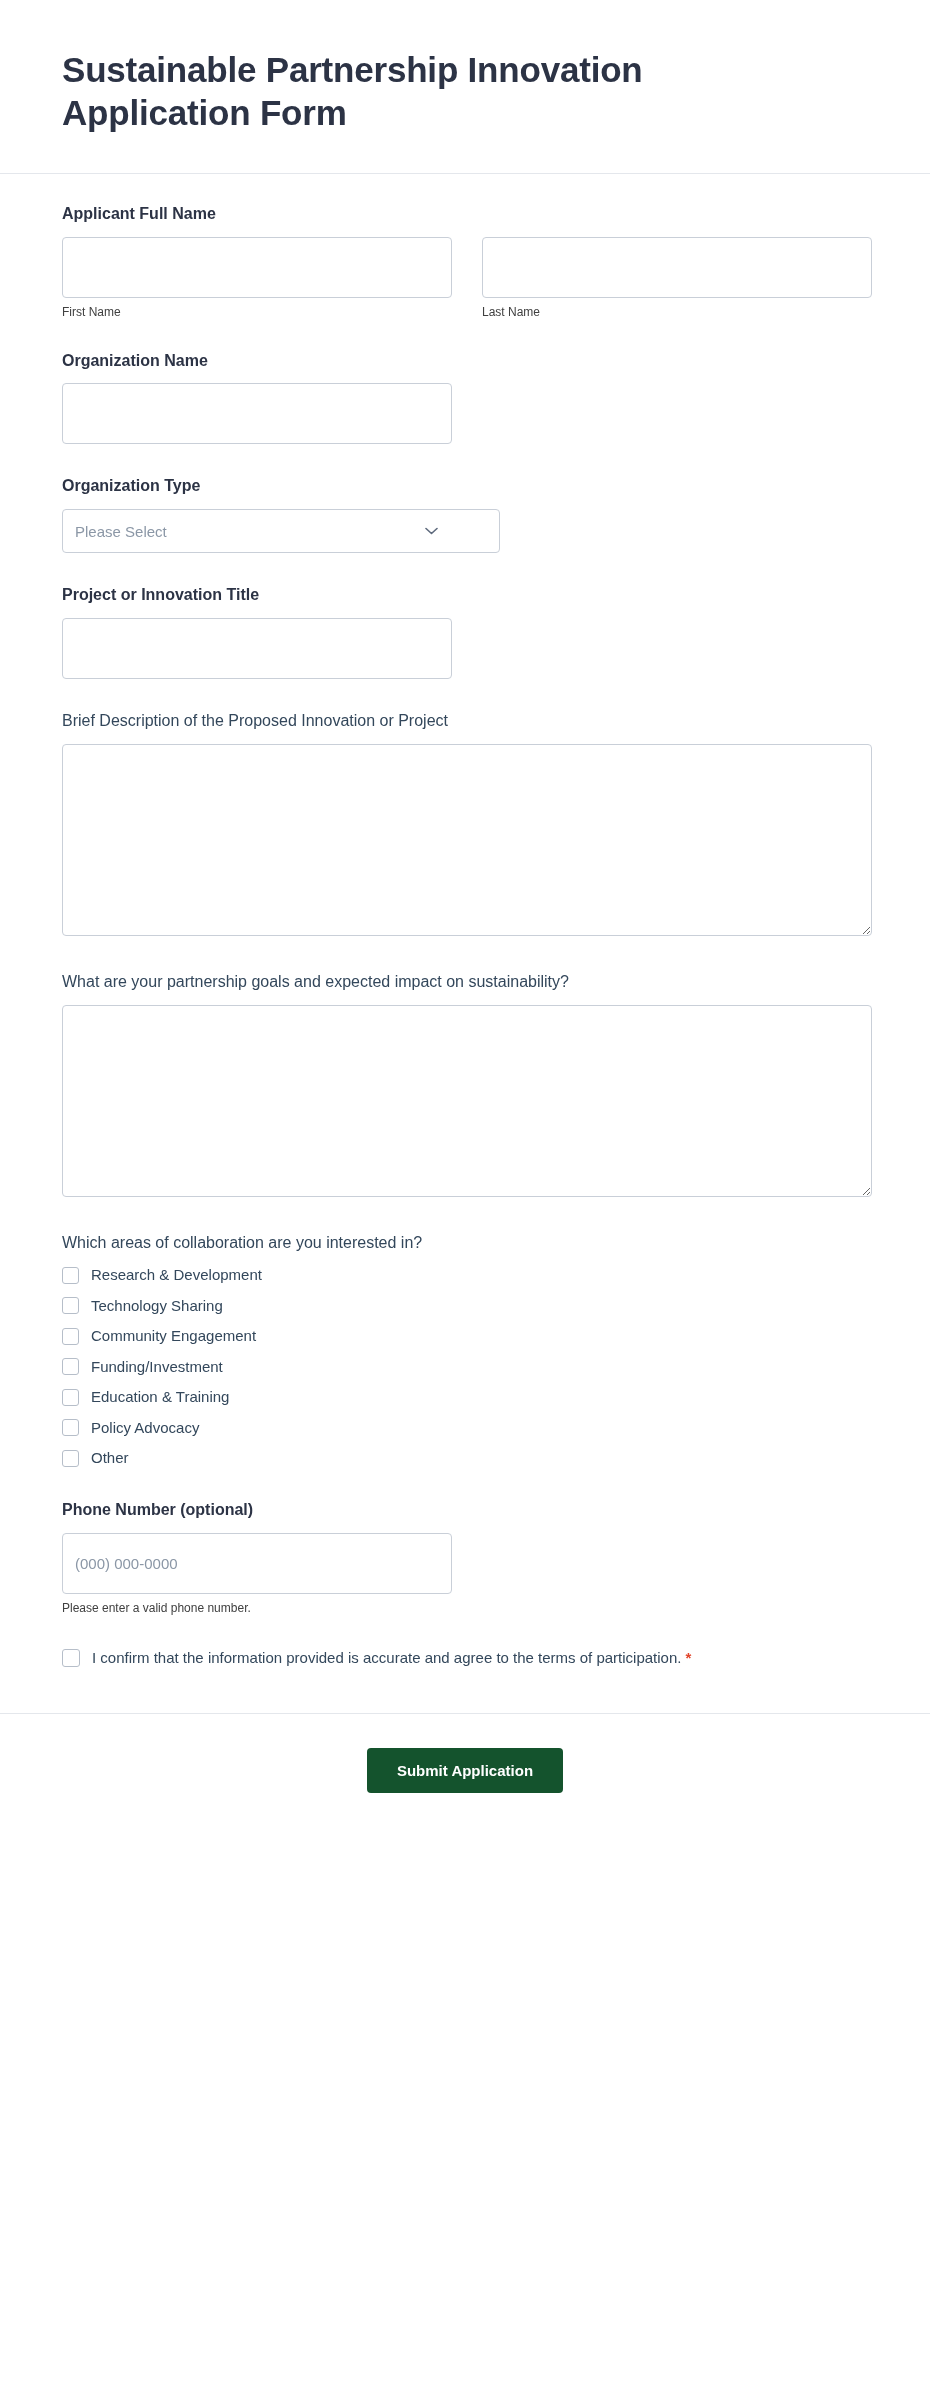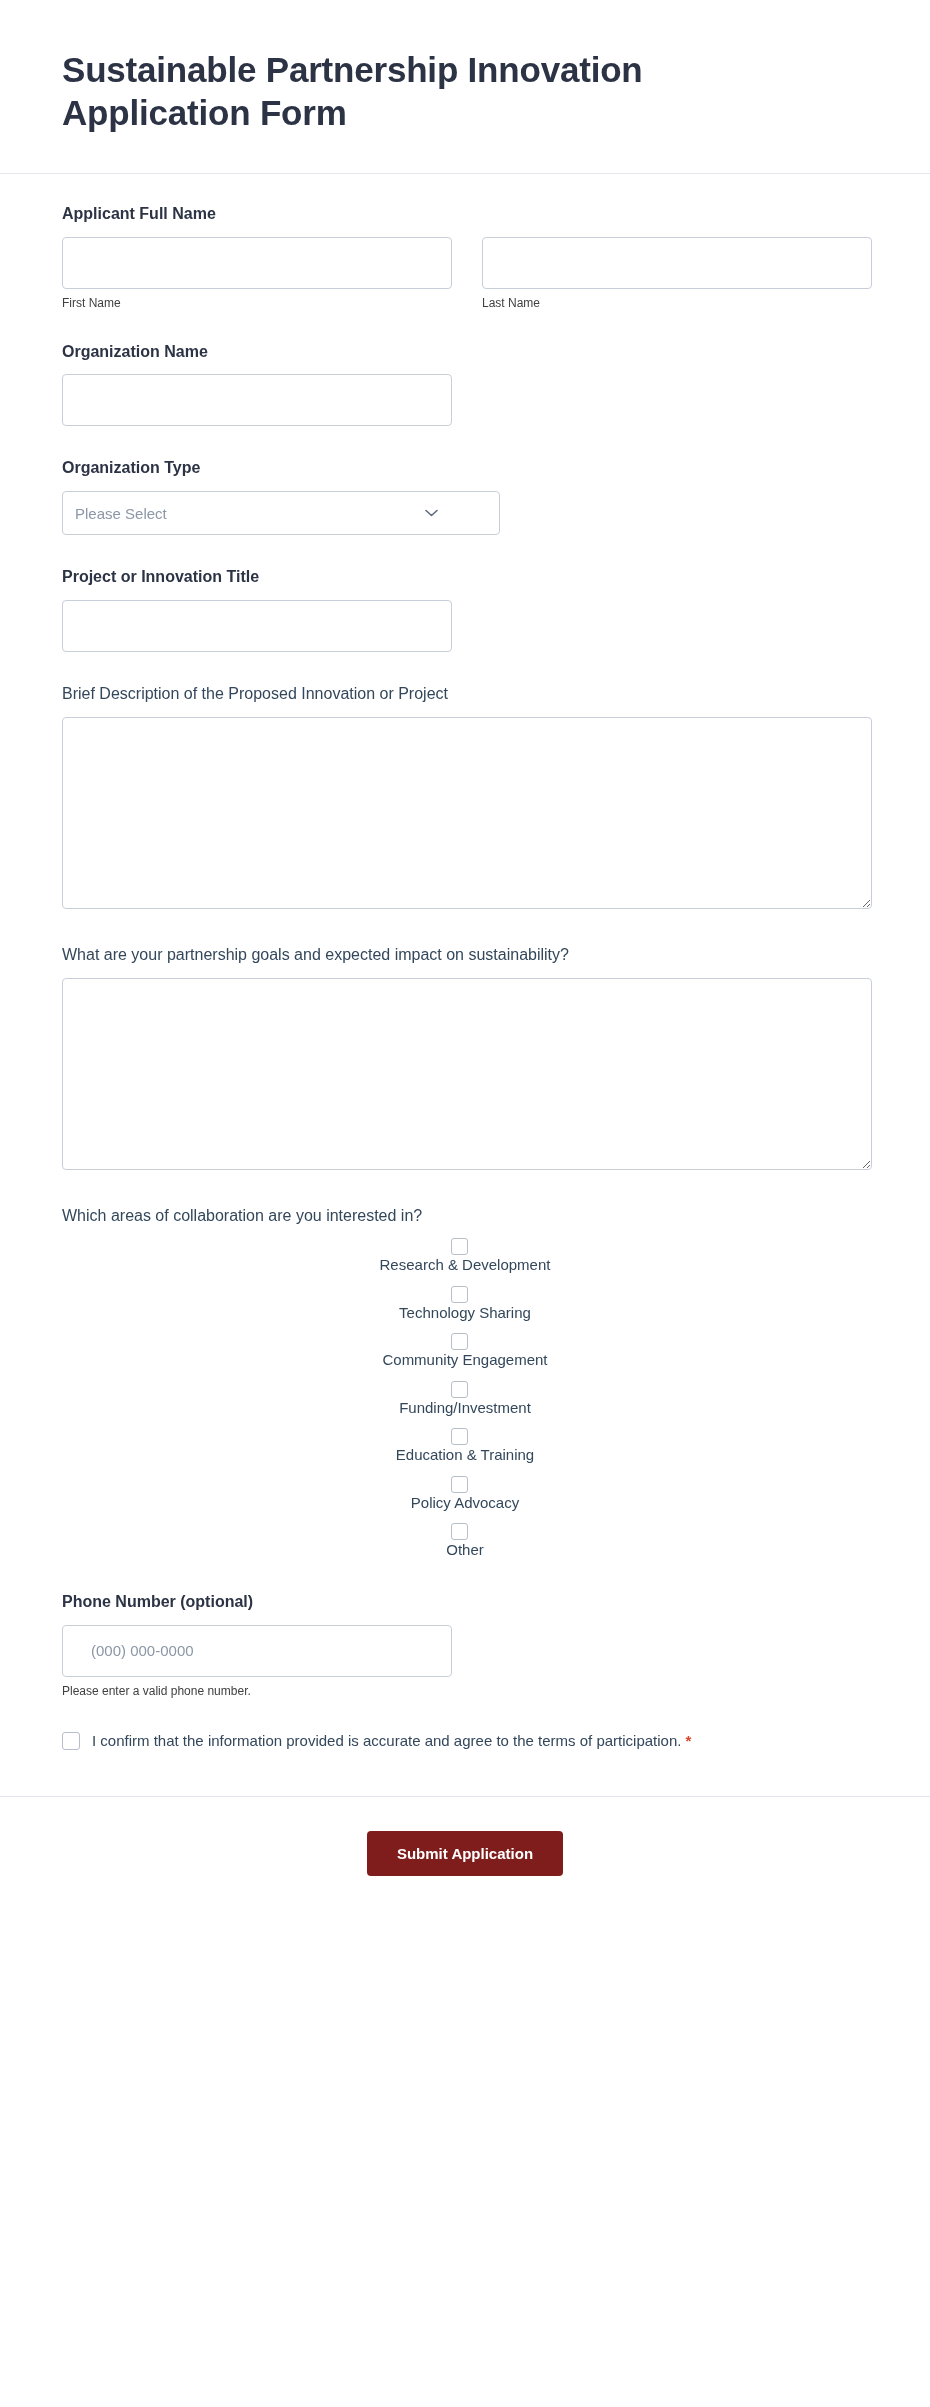--- a/index.html
+++ b/index.html
@@ -63,24 +63,24 @@
     display: flex;
     gap: 30px;
   }
   .input-col {
     width: 390px;
   }
   input[type="text"],
   input[type="email"],
   input[type="tel"] {
     width: 390px;
-    height: 52px;
+    height: 61px;
     border: 1px solid #c9cfd8;
     border-radius: 4px;
-    padding: 6px 28px;
+    padding: 6px 12px;
     font-size: 15px;
     color: #2c3345;
     background: #fff;
     outline: none;
     font-family: "Liberation Sans", sans-serif;
   }
   input::placeholder { color: #8b97a6; }
   select {
     width: 438px;
     height: 44px;
@@ -122,21 +122,20 @@
     resize: vertical;
     font-family: "Liberation Sans", sans-serif;
   }
   .checkbox-list {
     margin-top: 6px;
   }
   .checkbox-item {
     display: flex;
     align-items: center;
     margin-bottom: 11px;
-    flex-direction: column;
   }
   .cbox {
     width: 17px;
     height: 17px;
     border: 1px solid #b6bec9;
     border-radius: 3px;
     background: #fff;
     flex: 0 0 auto;
     margin-right: 12px;
   }
@@ -168,21 +167,21 @@
     color: #e2452b;
     font-weight: bold;
     margin-left: 4px;
   }
   .footer {
     border-top: 1px solid #e4e7ec;
     padding: 34px 0 40px 0;
     text-align: center;
   }
   .submit-btn {
-    background: #7f1d1d;
+    background: #14532d;
     color: #ffffff;
     border: none;
     border-radius: 4px;
     font-size: 15px;
     font-weight: bold;
     padding: 14px 30px;
     cursor: pointer;
     font-family: "Liberation Sans", sans-serif;
   }
   .phone-input { width: 390px; }

